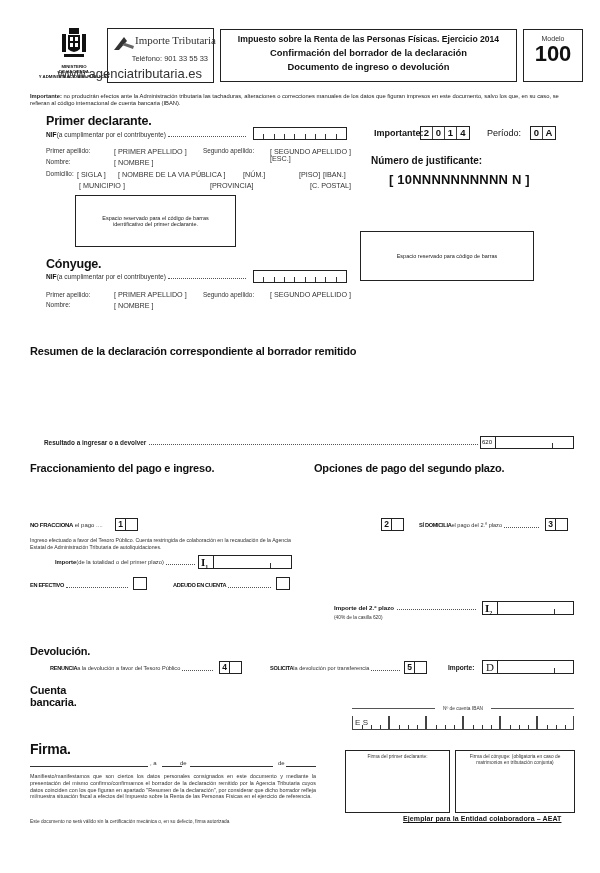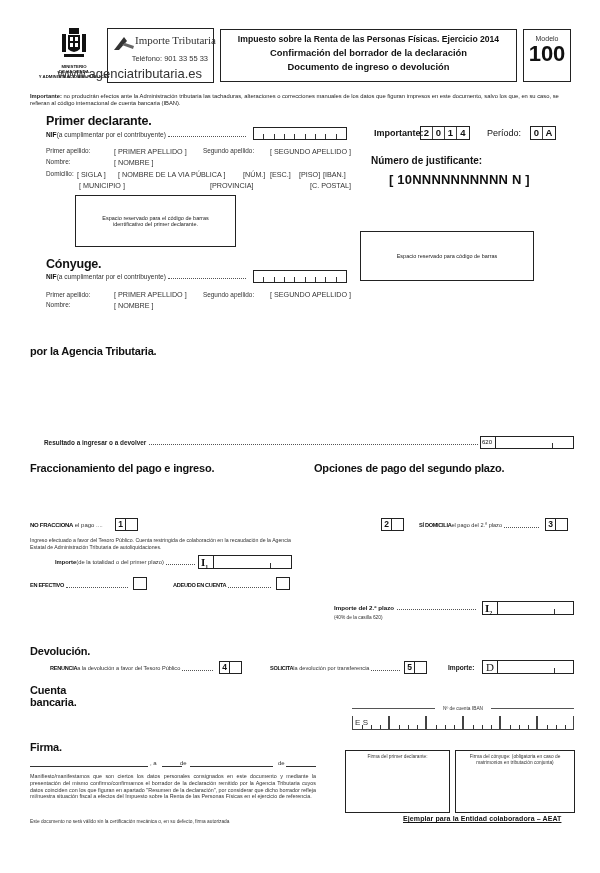--- a/index.html
+++ b/index.html
@@ -48,21 +48,21 @@
   <div class="abs" style="right:5px;top:25px;font-size:7.5px;color:#333;white-space:nowrap;">Teléfono: 901 33 55 33</div>
   <div class="abs" style="right:11px;top:37px;font-size:13px;color:#333;white-space:nowrap;">www.agenciatributaria.es</div>
 </div>
 
 <div class="abs box2" style="left:220px;top:29px;width:297px;height:53px;text-align:center;">
   <div style="font-size:8.6px;font-weight:bold;margin-top:4px;white-space:nowrap;">Impuesto sobre la Renta de las Personas Físicas. Ejercicio 2014</div>
   <div style="font-size:9.4px;font-weight:bold;margin-top:3px;">Confirmación del borrador de la declaración</div>
   <div style="font-size:9.4px;font-weight:bold;margin-top:3px;">Documento de ingreso o devolución</div>
 </div>
 
-<div class="abs box2" style="left:523px;top:29px;width:48px;height:53px;text-align:center;">
+<div class="abs box2" style="left:523px;top:29px;width:60px;height:53px;text-align:center;">
   <div style="font-size:7px;color:#333;margin-top:5px;">Modelo</div>
   <div style="font-size:22px;font-weight:bold;line-height:24px;">100</div>
 </div>
 
 <div class="abs" style="left:30px;top:93px;width:548px;font-size:5.8px;line-height:7.4px;color:#222;">
   <b>Importante:</b><span> no producirán efectos ante la Administración tributaria las tachaduras, alteraciones o correcciones manuales de los datos que figuran impresos en este documento, salvo los que, en su caso, se refieran al código internacional de cuenta bancaria (IBAN).</span>
 </div>
 
 <div class="abs h" style="left:46px;top:114px;">Primer declarante.</div>
 <div class="abs small" style="left:46px;top:131px;width:200px;white-space:nowrap;display:flex;">
@@ -87,21 +87,21 @@
 <div class="abs field" style="left:203px;top:147px;font-size:6.4px;">Segundo apellido:</div>
 <div class="abs field" style="left:270px;top:147px;">[ SEGUNDO APELLIDO ]</div>
 
 <div class="abs field" style="left:46px;top:158px;font-size:6.4px;">Nombre:</div>
 <div class="abs field" style="left:114px;top:158px;">[ NOMBRE ]</div>
 
 <div class="abs field" style="left:46px;top:170px;font-size:6.4px;">Domicilio:</div>
 <div class="abs field" style="left:77px;top:170px;">[ SIGLA ]</div>
 <div class="abs field" style="left:118px;top:170px;">[ NOMBRE DE LA VIA PÚBLICA ]</div>
 <div class="abs field" style="left:243px;top:170px;">[NÚM.]</div>
-<div class="abs field" style="left:270px;top:170px;">[ESC.]</div>
+<div class="abs field" style="left:270px;top:154px;">[ESC.]</div>
 <div class="abs field" style="left:299px;top:170px;">[PISO]</div>
 <div class="abs field" style="left:323px;top:170px;">[IBAN.]</div>
 <div class="abs field" style="left:79px;top:181px;">[ MUNICIPIO ]</div>
 <div class="abs field" style="left:210px;top:181px;">[PROVINCIA]</div>
 <div class="abs field" style="left:310px;top:181px;">[C. POSTAL]</div>
 
 <div class="abs box" style="left:75px;top:195px;width:161px;height:52px;display:flex;align-items:center;justify-content:center;text-align:center;">
   <div class="tiny" style="width:110px;">Espacio reservado para el código de barras identificativo del primer declarante.</div>
 </div>
 
@@ -143,21 +143,21 @@
     <span></span>
   </div>
 <div class="abs field" style="left:46px;top:291px;font-size:6.4px;">Primer apellido:</div>
 <div class="abs field" style="left:114px;top:290px;">[ PRIMER APELLIDO ]</div>
 <div class="abs field" style="left:203px;top:291px;font-size:6.4px;">Segundo apellido:</div>
 <div class="abs field" style="left:270px;top:290px;">[ SEGUNDO APELLIDO ]</div>
 <div class="abs field" style="left:46px;top:301px;font-size:6.4px;">Nombre:</div>
 <div class="abs field" style="left:114px;top:301px;">[ NOMBRE ]</div>
 
 <div class="abs h" style="left:30px;top:345px;font-size:11px;line-height:12px;">
-  <div>por la Agencia Tributaria.</div>
+  <div>Resumen de la declaración correspondiente al borrador remitido</div>
 </div>
 <div class="abs" style="left:44px;top:439px;width:434px;display:flex;font-size:6.4px;font-weight:bold;color:#222;">
   <span style="white-space:nowrap;">Resultado a ingresar o a devolver</span>
     <span class="dots" style="flex:1;margin-left:3px;"></span>
 </div>
 <div class="abs box" style="left:480px;top:436px;width:94px;height:13px;">
   <span class="abs" style="left:1px;top:2px;font-size:6px;">620</span>
   <span class="abs" style="left:14px;top:0;width:1px;height:12px;background:#222;"></span>
   <span class="tick" style="left:71px;"></span>
 </div>
@@ -279,21 +279,21 @@
       <span class="tick" style="left:18px;height:4px;"></span>
       <span class="tick" style="left:27px;height:4px;"></span>
     </div>
   <div style="flex:1;position:relative;border-left:2px solid #444;border-right:1px solid #444;border-bottom:1px solid #444;">
       <span class="tick" style="left:9px;height:4px;"></span>
       <span class="tick" style="left:18px;height:4px;"></span>
       <span class="tick" style="left:27px;height:4px;"></span>
     </div>
 </div>
 
-<div class="abs h" style="left:30px;top:741px;font-size:11px;">Firma.</div>
+<div class="abs h" style="left:30px;top:741px;font-size:14px;">Firma.</div>
 <div class="abs" style="left:30px;top:758px;width:285px;height:10px;font-size:6px;color:#333;">
   <span class="abs" style="left:0;top:8px;width:118px;border-bottom:1px solid #333;"></span>
   <span class="abs" style="left:120px;top:2px;">, a</span>
   <span class="abs" style="left:132px;top:8px;width:20px;border-bottom:1px solid #333;"></span>
   <span class="abs" style="left:150px;top:2px;">de</span>
   <span class="abs" style="left:160px;top:8px;width:83px;border-bottom:1px solid #333;"></span>
   <span class="abs" style="left:248px;top:2px;">de</span>
   <span class="abs" style="left:256px;top:8px;width:30px;border-bottom:1px solid #333;"></span>
 </div>
 <div class="abs" style="left:30px;top:773px;width:286px;font-size:5.4px;line-height:6.8px;color:#333;text-align:justify;">Manifiesto/manifestamos que son ciertos los datos personales consignados en este documento y mediante la presentación del mismo confirmo/confirmamos el borrador de la declaración remitido por la Agencia Tributaria cuyos datos coinciden con los que figuran en apartado "Resumen de la declaración", por considerar que dicho borrador refleja mi/nuestra situación fiscal a efectos del Impuesto sobre la Renta de las Personas Físicas en el ejercicio de referencia.</div>

